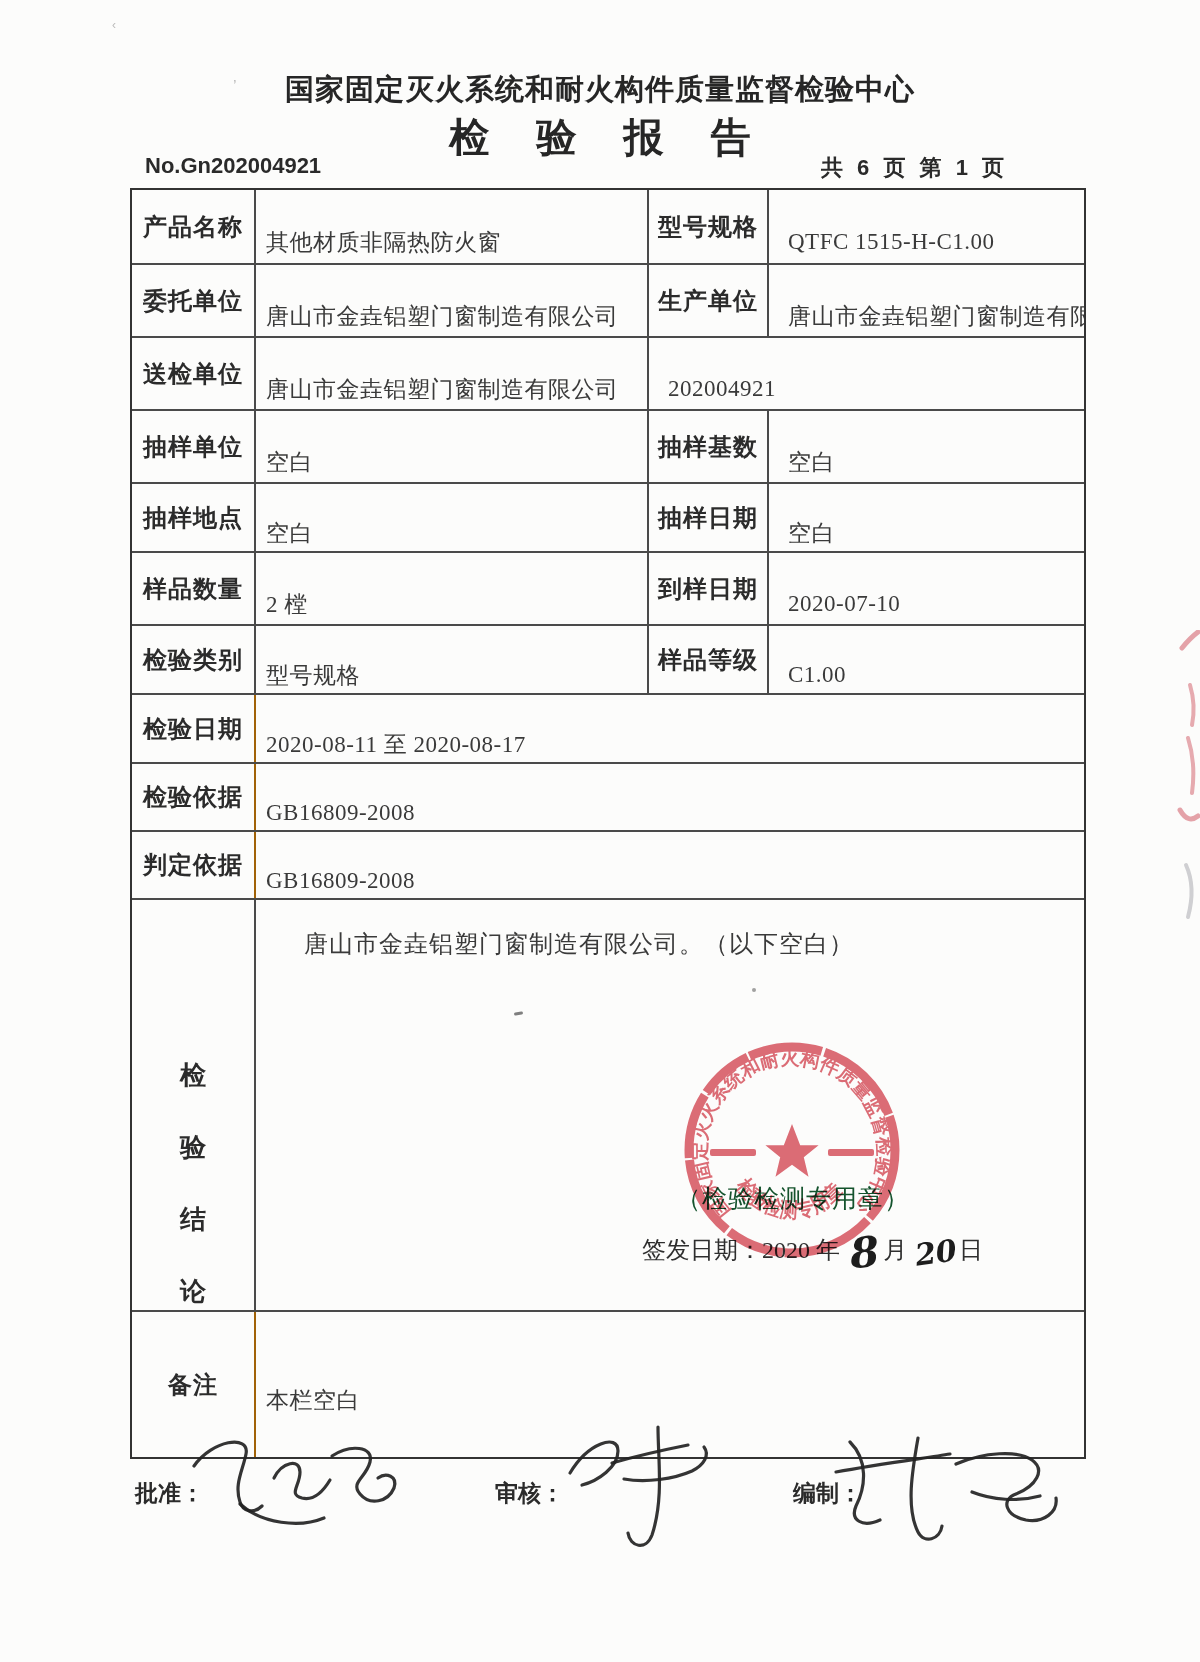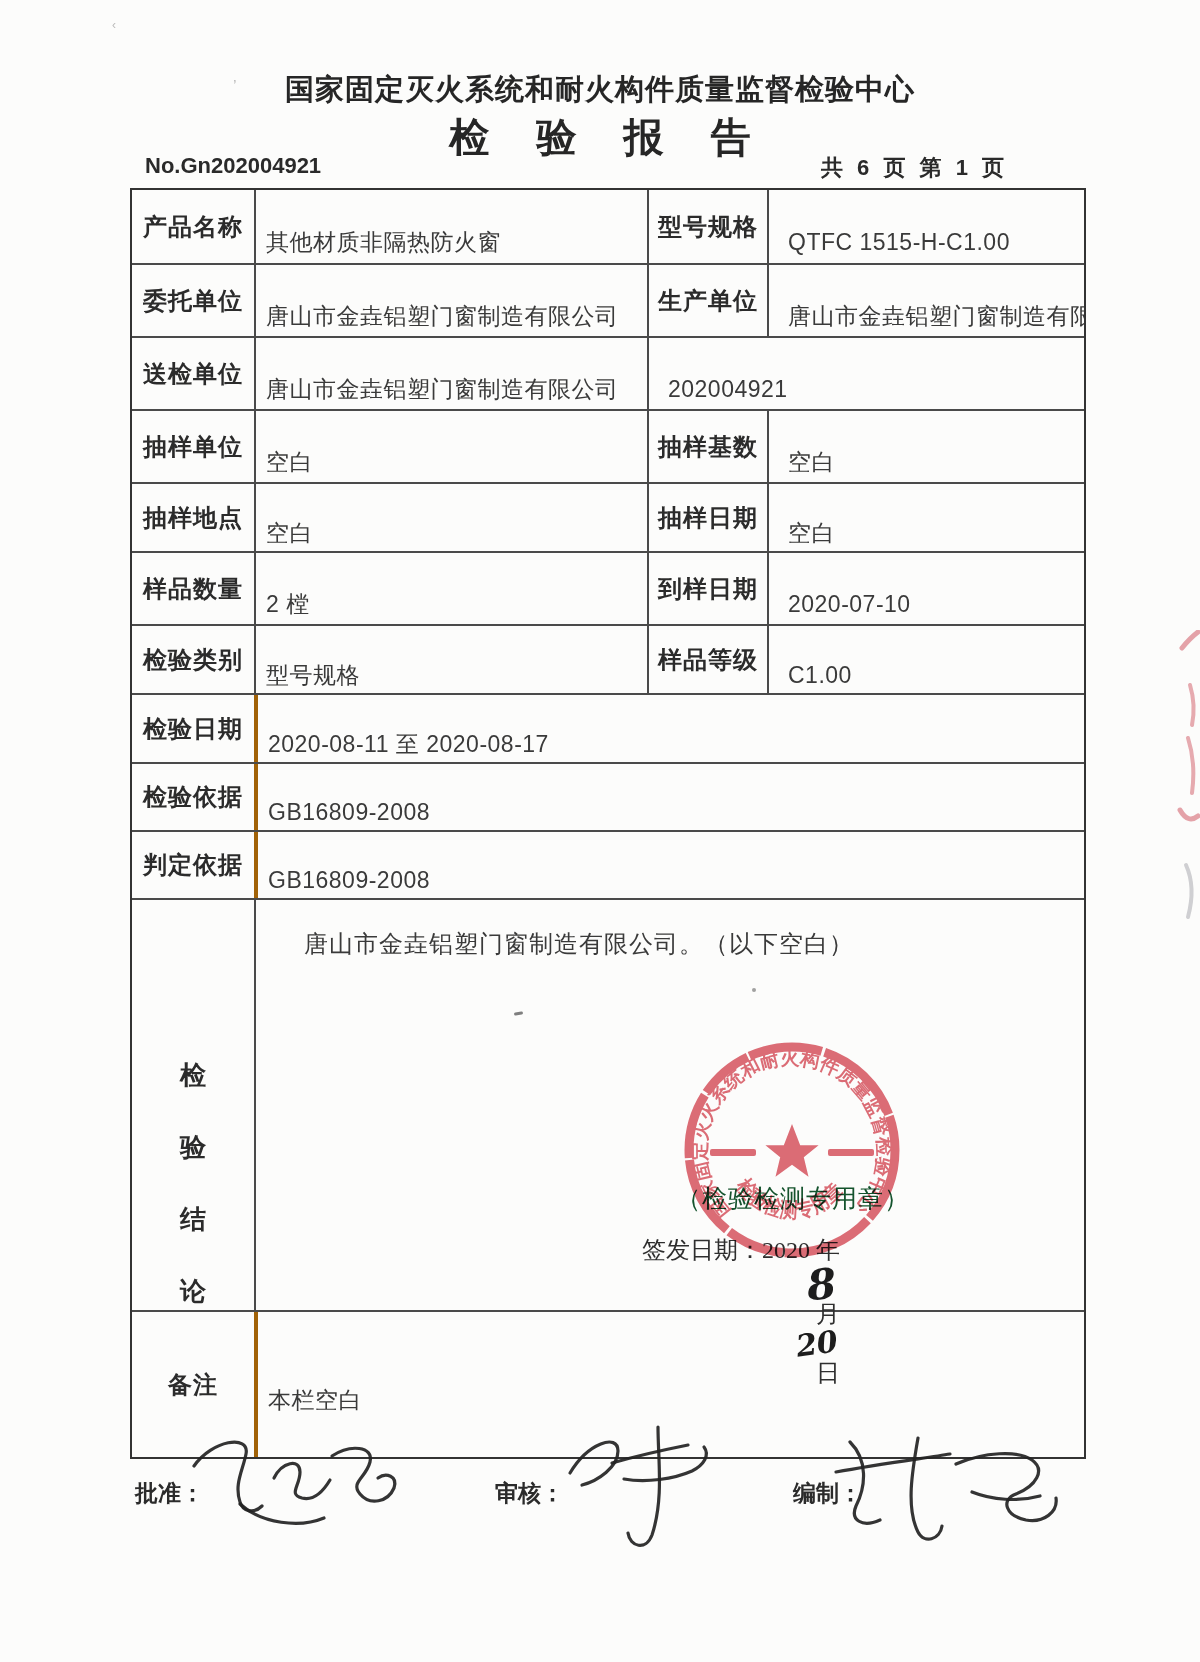--- a/index.html
+++ b/index.html
@@ -32,27 +32,27 @@
     position:absolute; top:188px; left:130px; width:956px;
     border:2.5px solid #333; background:transparent;
   }
   .trow { display:flex; border-top:2px solid #4a4a4a; }
   .trow:first-child { border-top:none; }
   .cell { display:flex; align-items:center; min-height:100%; }
   .lc1 { width:122px; justify-content:center; }
   .vc1 { width:393px; border-left:2px solid #4a4a4a; padding-left:10px; }
   .lc2 { width:120px; border-left:2px solid #4a4a4a; justify-content:center; }
   .vc2 { flex:1; border-left:2px solid #4a4a4a; padding-left:19px; overflow:hidden; }
-  .vfull { flex:1; border-left:4px solid #a16207; padding-left:10px;text-align:right; }
+  .vfull { flex:1; border-left:2px solid #a16207; padding-left:10px;text-align:right; }
   .flabel {
     font-size:24px; font-weight:700; color:#2b2b2b;
     font-family:"Liberation Sans", sans-serif; letter-spacing:1px; white-space:nowrap;
   }
   .fvalue {
-    font-size:23px; color:#3a3a3a; font-family:Liberation Sans, sans-serif;
+    font-size:23px; color:#3a3a3a; font-family:Liberation Serif, serif;
     white-space:nowrap; letter-spacing:0.5px;margin-top:31px;
   }
   .h70{height:73px;} .h69{height:69px;} .h68{height:68px;}
   .h-conc{height:412px;} .h-note{height:147px;}
   
   .conc-label {
     width:122px; display:flex; flex-direction:column; align-items:center;
     justify-content:flex-start; padding-top:158px; gap:37px;
   }
   .conc-label span { font-size:26px; font-weight:700; color:#2b2b2b; }
@@ -61,21 +61,21 @@
     position:absolute; top:28px; left:48px;
     font-size:24px; color:#3a3a3a; font-family:"Liberation Serif", serif; letter-spacing:1px;
   }
   .seal-caption {
     position:absolute; top:282px; left:402px; width:270px; text-align:center;
     font-size:25px; color:#14532d; font-family:"Liberation Serif", serif; letter-spacing:1px;
   }
   .issue-line {
     position:absolute; top:334px; left:386px; white-space:nowrap;
     font-size:24px; color:#2e2e2e; font-family:"Liberation Serif", serif;
-    display:flex; align-items:flex-end;flex-direction:column;
+    display:flex; align-items:flex-end;
   }
   .hand {
     display:inline-block; font-family:"DejaVu Serif", serif;
     font-style:italic; font-weight:700; color:#1d1d1d; line-height:0.9;
   }
   .hand-month { font-size:42px; transform:rotate(-5deg); margin:0 4px -6px 10px; }
   .hand-day { font-size:30px; transform:rotate(-8deg); margin:0 2px 0 8px; }
   
   .stamp {
     position:absolute; top:1032px; left:674px; width:236px; height:236px;

